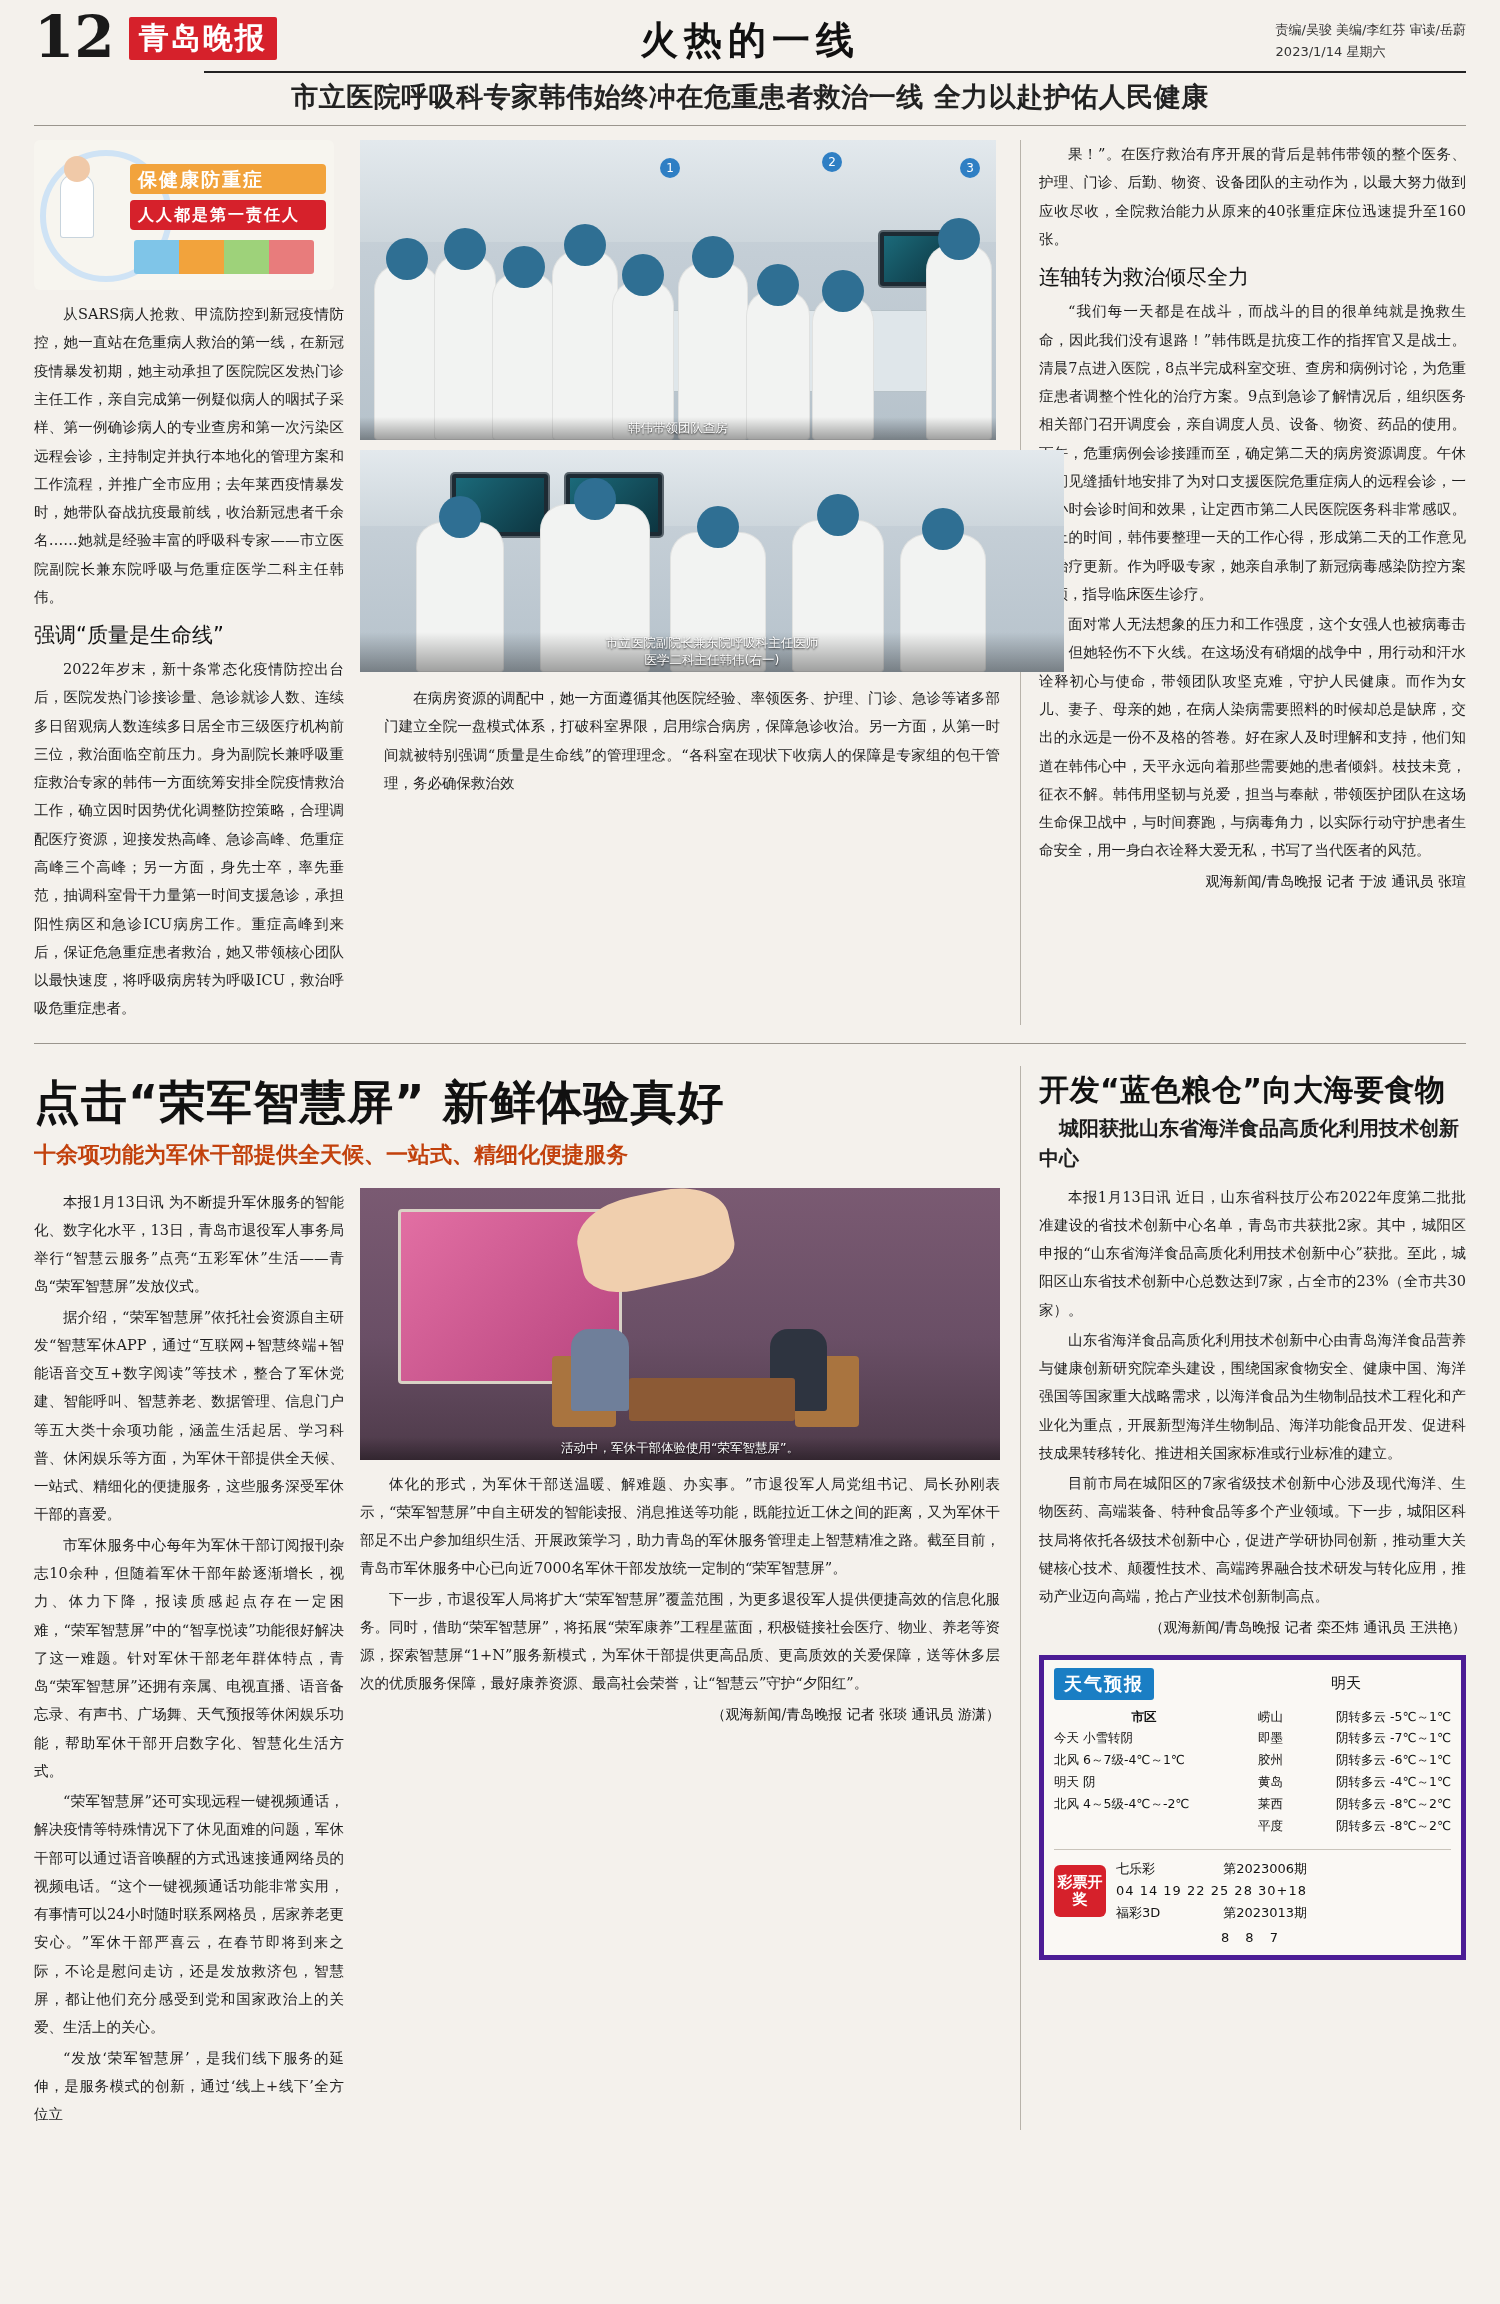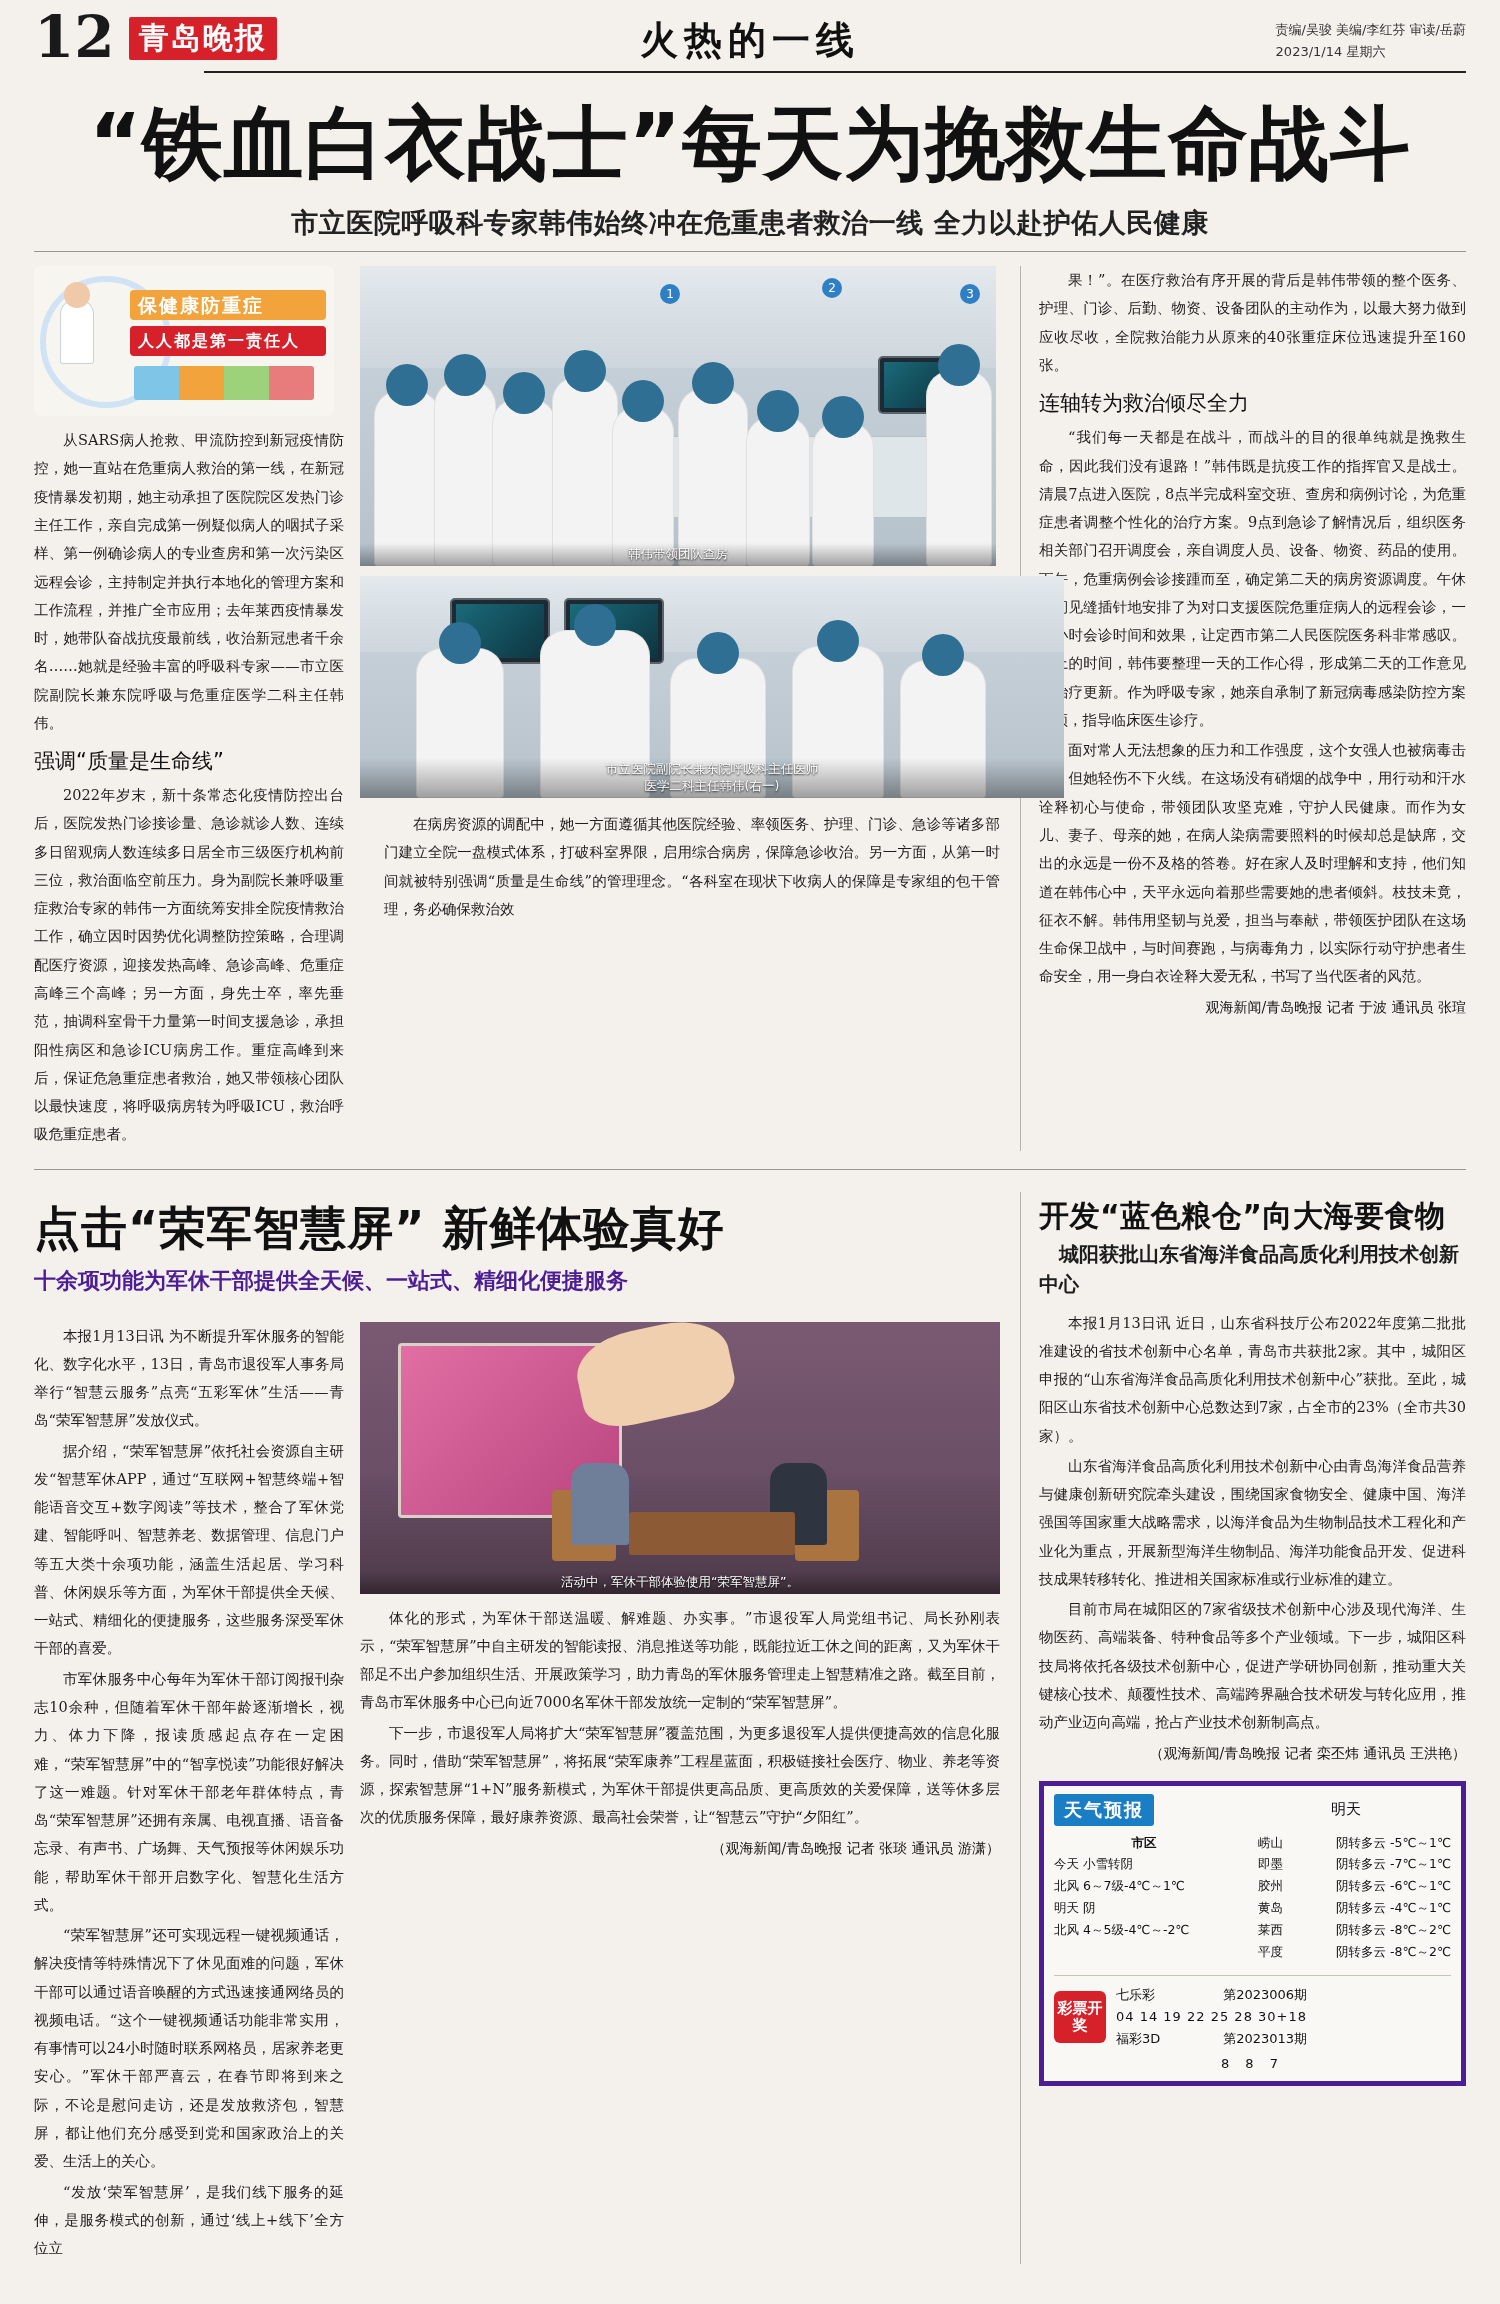--- a/index.html
+++ b/index.html
@@ -194,22 +194,22 @@
   .headline2{
     font-size:46px;
     font-weight:bold;
     color:#111;
     letter-spacing:1px;
     margin:6px 0 4px 0;
   }
   .subhead2{
     font-size:22px;
     font-weight:bold;
-    color:#4c1d95;
-    margin:6px 0 26px 0;
+    color:#c2410c;
+    margin:6px 0 18px 0;
   }
   .headline3{
     font-size:30px;
     font-weight:bold;
     color:#111;
     letter-spacing:.5px;
     margin:4px 0 2px 0;
   }
   .subhead3{
     font-size:20px;
@@ -326,21 +326,20 @@
     <div class="folio">12</div>
     <div class="paper-logo">青岛晚报</div>
     <div class="section-title">火热的一线</div>
     <div class="masthead-right">
       <div>责编/吴骏  美编/李红芬  审读/岳蔚</div>
       <div>2023/1/14 星期六</div>
     </div>
   </div>
   <div class="rule-under-mast"></div>
 
-  <div class="headline">“铁血白衣战士”每天为挽救生命战斗</div>
   <div class="subhead">市立医院呼吸科专家韩伟始终冲在危重患者救治一线  全力以赴护佑人民健康</div>
   <div class="hr-thin"></div>
 
   <div class="top-area">
 
     <div class="left-zone">
       <div style="display:flex;gap:16px;">
 
         <div class="col">
           <div class="poster">

